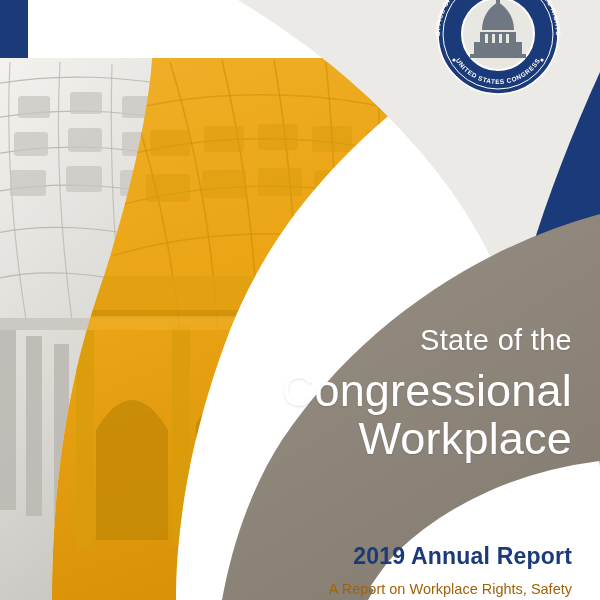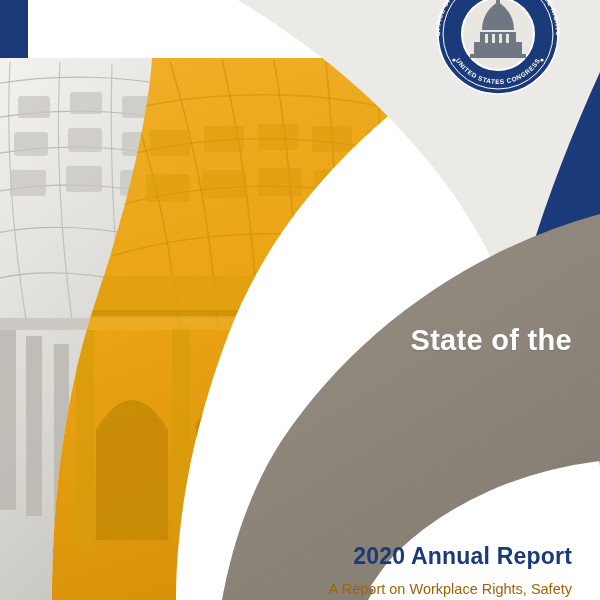--- a/index.html
+++ b/index.html
@@ -30,21 +30,21 @@
     position: absolute;
     right: 28px;
     top: 325px;
     width: 430px;
     text-align: right;
     color: #ffffff;
     z-index: 40;
   }
   .title-small {
     font-size: 29px;
-    font-weight: bold;
+    font-weight: normal;
     letter-spacing: 0.3px;
     line-height: 1.05;
     margin-bottom: 12px;
     text-shadow: 0 1px 2px rgba(0,0,0,0.12);
   }
   .title-big {
     font-size: 45px;
     font-weight: 400;
     line-height: 1.06;
     letter-spacing: 0.2px;
@@ -262,24 +262,28 @@
 
   <div class="layer">
     <svg width="600" height="600" viewBox="0 0 600 600" xmlns="http://www.w3.org/2000/svg">
       <path d="M600,470 C520,480 450,510 398,560 C386,572 376,586 368,600 L600,600 Z" fill="#ffffff"></path>
       <path d="M600,466 C522,476 452,506 400,556 C390,566 382,578 374,590" fill="none" stroke="#ffffff" stroke-width="10"></path>
     </svg>
   </div>
 
   <div class="title-block">
     <div class="title-small">State of the</div>
+    <div class="title-big">
+      <span>Congressional</span>
+      <span class="line2">Workplace</span>
+    </div>
   </div>
 
   <div class="subtitle-block">
-    <div class="report-year">2020 Annual Report</div>
+    <div class="report-year">2019 Annual Report</div>
     <div class="report-desc">A Report on Workplace Rights, Safety</div>
   </div>
 
   <div class="seal">
     <svg width="160" height="160" viewBox="0 0 160 160" xmlns="http://www.w3.org/2000/svg">
       <defs>
         <path id="arcTop" d="M22,80 A58,58 0 0 1 138,80"></path>
         <path id="arcBottom" d="M30,80 A50,50 0 0 0 130,80"></path>
       </defs>
       <circle cx="80" cy="80" r="60" fill="#1b3a7a"></circle>

